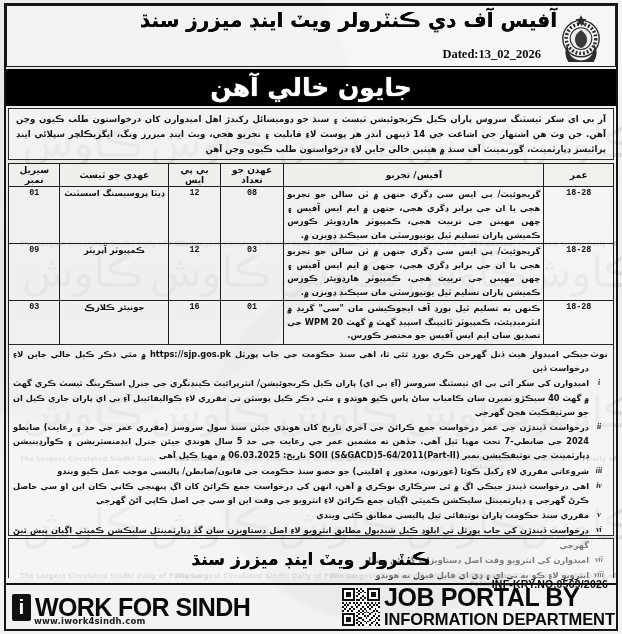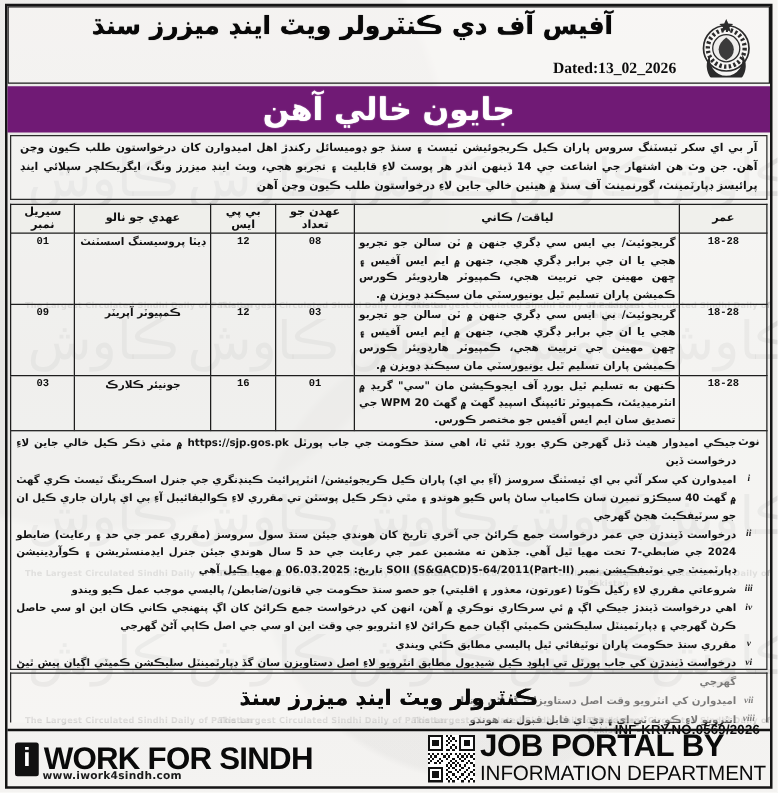--- a/index.html
+++ b/index.html
@@ -36,21 +36,21 @@
   }
 
   
   .hdr{
     position:absolute;left:6px;right:6px;top:5px;height:62px;
     border:1.5px solid #1a1a1a;box-sizing:border-box;
     background:rgba(248,247,245,.62);
   }
   .hdr-title{
     position:absolute;left:0;right:58px;top:2px;
-    text-align:center;direction:rtl;
+    text-align:right;direction:rtl;
     font-size:20px;font-weight:700;letter-spacing:.3px;
     line-height:24px;color:#080808;
     text-shadow:0 0 .6px #000;
   }
   .hdr-addr{
     position:absolute;left:0;right:58px;top:27px;
     text-align:center;direction:rtl;
     font-size:10.5px;font-weight:700;line-height:13px;color:#101010;
   }
   .hdr-ref{
@@ -64,21 +64,21 @@
     font-size:12.5px;font-weight:700;
     font-family:"Liberation Serif","DejaVu Serif",serif;
   }
   .seal{
     position:absolute;right:8px;top:4px;width:52px;height:52px;
   }
 
   
   .banner{
     position:absolute;left:6px;right:6px;top:69px;height:37px;
-    background:#701a75;
+    background:#000000;
     display:flex;align-items:center;justify-content:center;
   }
   .banner-text{
     color:#fff;direction:rtl;font-size:25px;font-weight:700;
     letter-spacing:1px;line-height:30px;
     text-shadow:0 0 1px #fff;
   }
 
   
   .intro{
@@ -181,21 +181,21 @@
     position:absolute;left:28px;bottom:3px;
     font-size:8.5px;font-weight:700;color:#1a1a1a;letter-spacing:.2px;
   }
   .qr{flex:0 0 38px;height:38px;}
   .brand-right{
     flex:1 1 auto;padding-left:4px;
     display:flex;flex-direction:column;justify-content:center;
   }
   .jp1{font-size:25px;font-weight:700;letter-spacing:-.4px;line-height:25px;color:#0a0a0a;
     font-family:"Liberation Sans","DejaVu Sans",sans-serif;}
-  .jp2{font-size:16.5px;font-weight:400;letter-spacing:-.1px;line-height:19px;color:#0a0a0a;
+  .jp2{font-size:16.5px;font-weight:700;letter-spacing:-.1px;line-height:19px;color:#0a0a0a;
     font-family:"Liberation Sans","DejaVu Sans",sans-serif;}
 </style>
 </head>
 <body>
 
 <div id="paper"></div>
 <div id="watermark-layer">
     <div class="wm" style="left: 22px; top: 118px;">ڪاوش</div>
     <div class="wm" style="left: 150px; top: 118px;">ڪاوش</div>
     <div class="wm" style="left: 278px; top: 118px;">ڪاوش</div>
@@ -260,24 +260,24 @@
       <col class="w-age">
         <col class="w-qual">
         <col class="w-posts">
         <col class="w-bps">
         <col class="w-title">
         <col class="w-sr">
     </colgroup>
     <thead>
       <tr>
         <th>عمر</th>
-        <th>لياقت/ ڪاني</th>
+        <th>آفيس/ تجربو</th>
         <th>عهدن جو تعداد</th>
         <th>بي پي ايس</th>
-        <th>عهدي جو نالو</th>
+        <th>عهدي جو ٽيسٽ</th>
         <th>سيريل نمبر</th>
       </tr>
     </thead>
     <tbody>
       <tr>
         <td class="c-age">18-28</td>
         <td class="c-qual">گريجوئيٽ/ بي ايس سي ڊگري جنهن ۾ ٽن سالن جو تجربو هجي يا ان جي برابر ڊگري هجي، جنهن ۾ ايم ايس آفيس ۽ ڇهن مهينن جي تربيت هجي، ڪمپيوٽر هارڊويئر ڪورس ڪميشن پاران تسليم ٿيل يونيورسٽي مان سيڪنڊ ڊويزن ۾.</td>
         <td class="c-posts">08</td>
         <td class="c-bps">12</td>
         <td class="c-title">ڊيٽا پروسيسنگ اسسٽنٽ</td>

